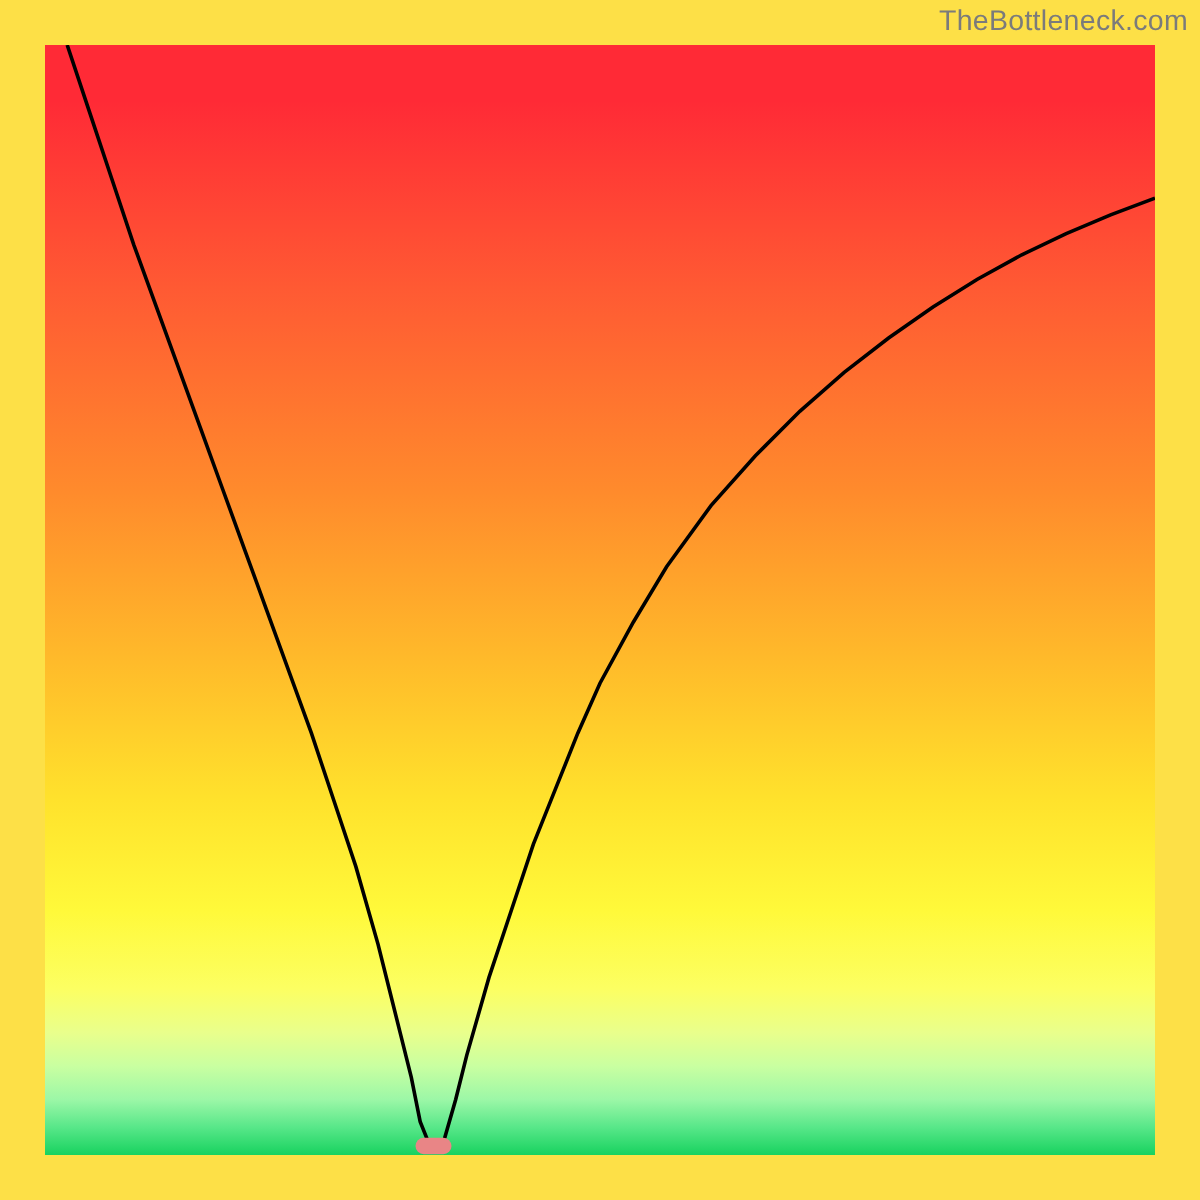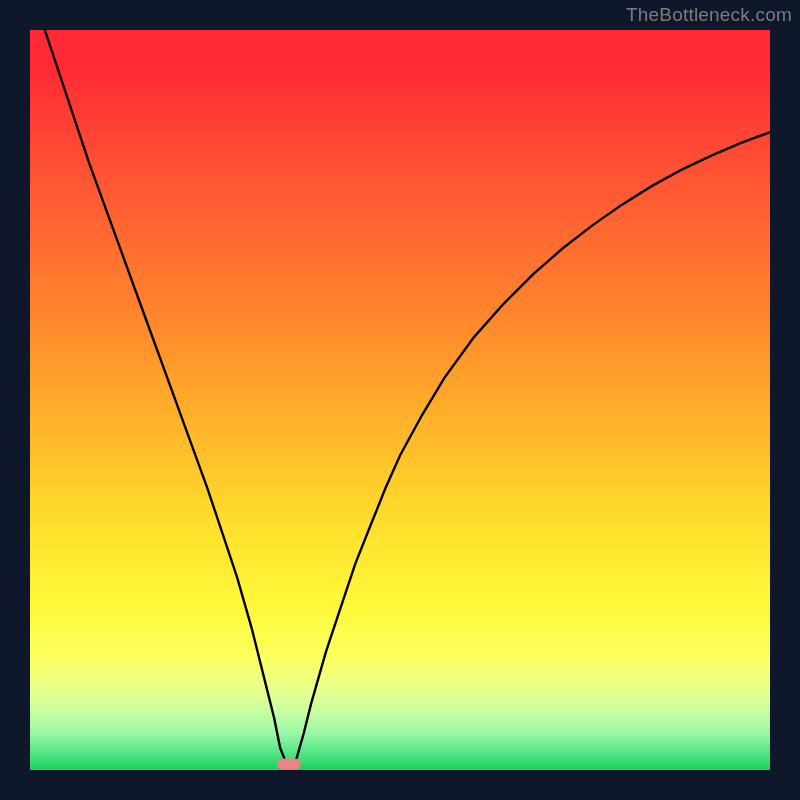--- a/index.html
+++ b/index.html
@@ -8,21 +8,21 @@
     width: 800px;
     height: 800px;
     background: #000;
     font-family: Arial, Helvetica, sans-serif;
     overflow: hidden;
   }
   .outer {
     position: relative;
     width: 800px;
     height: 800px;
-    background: #0f172a;
+    background: #fde047;
     text-align: right;
   }
   .plot {
     position: absolute;
     left: 30px;
     top: 30px;
     width: 740px;
     height: 740px;
   }
   .gradient {

